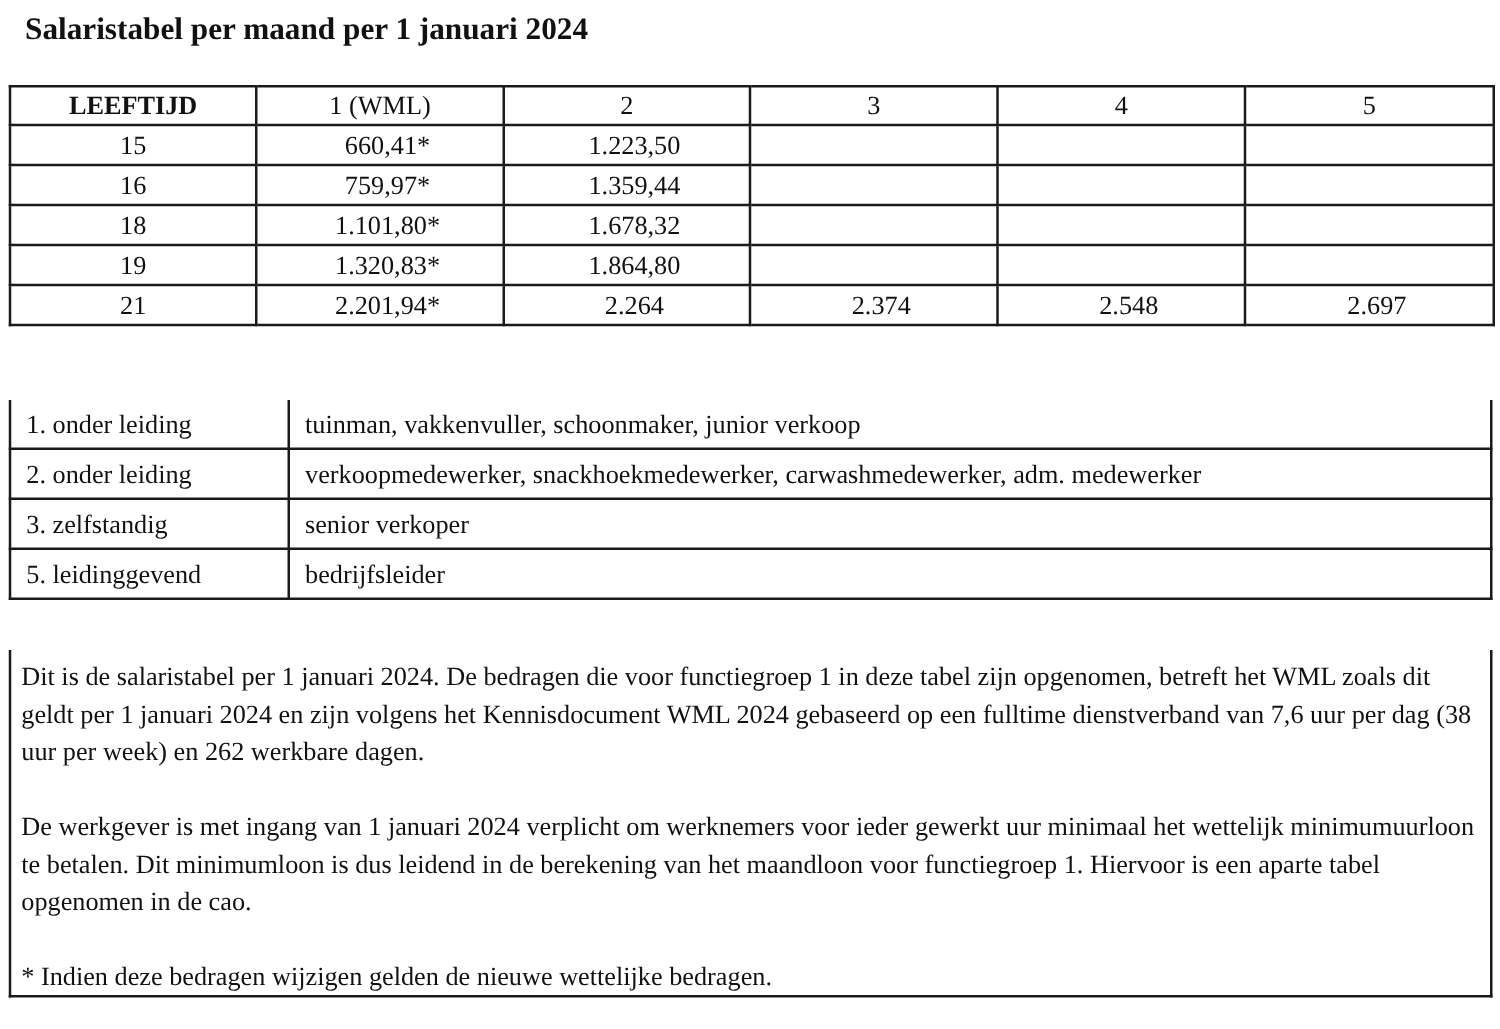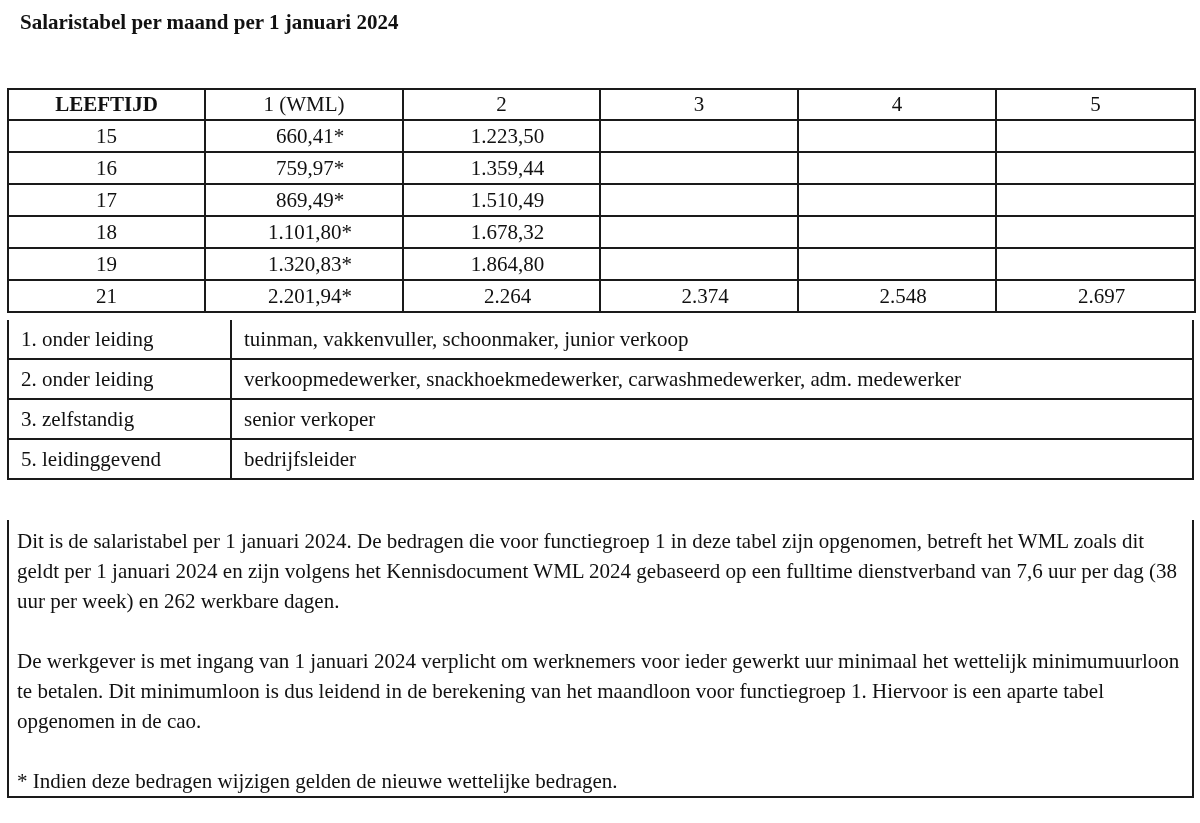--- a/index.html
+++ b/index.html
@@ -1,21 +1,21 @@
 <!DOCTYPE html>
 <html><head>
 <meta charset="utf-8">
 <style>
   html, body { margin:0; padding:0; background:#ffffff; }
   body { width:1200px; height:823px; position:relative; overflow:hidden;
          font-family:"Liberation Serif","DejaVu Serif",serif; color:#111; }
-  .title { position:absolute; left:20px; top:10px; font-weight:bold; font-size:21px; }
+  .title { position:absolute; left:20px; top:10px; font-weight:bold; font-size:25px; }
   table { border-collapse:collapse; position:absolute; }
   td, th { border:2px solid #1a1a1a; padding:0; font-size:21px; line-height:1; font-weight:normal; }
-  #salary { left:7px; top:68px; width:1187px; table-layout:fixed;margin-top:20px; }
+  #salary { left:7px; top:68px; width:1187px; table-layout:fixed; }
   #salary th { height:29px; text-align:center; }
   #salary th.age { font-weight:bold; }
   #salary td { height:30px; text-align:center; padding-left:12px; }
   #salary td.age { text-align:center; padding-left:0; }
   #groups { left:7px; top:320px; width:1187px; table-layout:fixed; border-top:none;padding-left:40px; }
   #groups td { height:38px; padding-left:12px; }
   #groups tr:first-child td { border-top:none; }
   .note { position:absolute; left:7px; top:520px; width:1183px; height:276px;
           border:2px solid #1a1a1a; border-top:none; padding:0; }
   .note p { margin:0; padding:0 8px; font-size:21px; line-height:30px; }
@@ -52,28 +52,20 @@
         <td>660,41*</td>
         <td>1.223,50</td>
         <td></td>
         <td></td>
         <td></td>
       </tr>
       <tr>
         <td class="age">16</td>
         <td>759,97*</td>
         <td>1.359,44</td>
-        <td></td>
-        <td></td>
-        <td></td>
-      </tr>
-      <tr>
-        <td class="age">17</td>
-        <td>869,49*</td>
-        <td>1.510,49</td>
         <td></td>
         <td></td>
         <td></td>
       </tr>
       <tr>
         <td class="age">18</td>
         <td>1.101,80*</td>
         <td>1.678,32</td>
         <td></td>
         <td></td>

